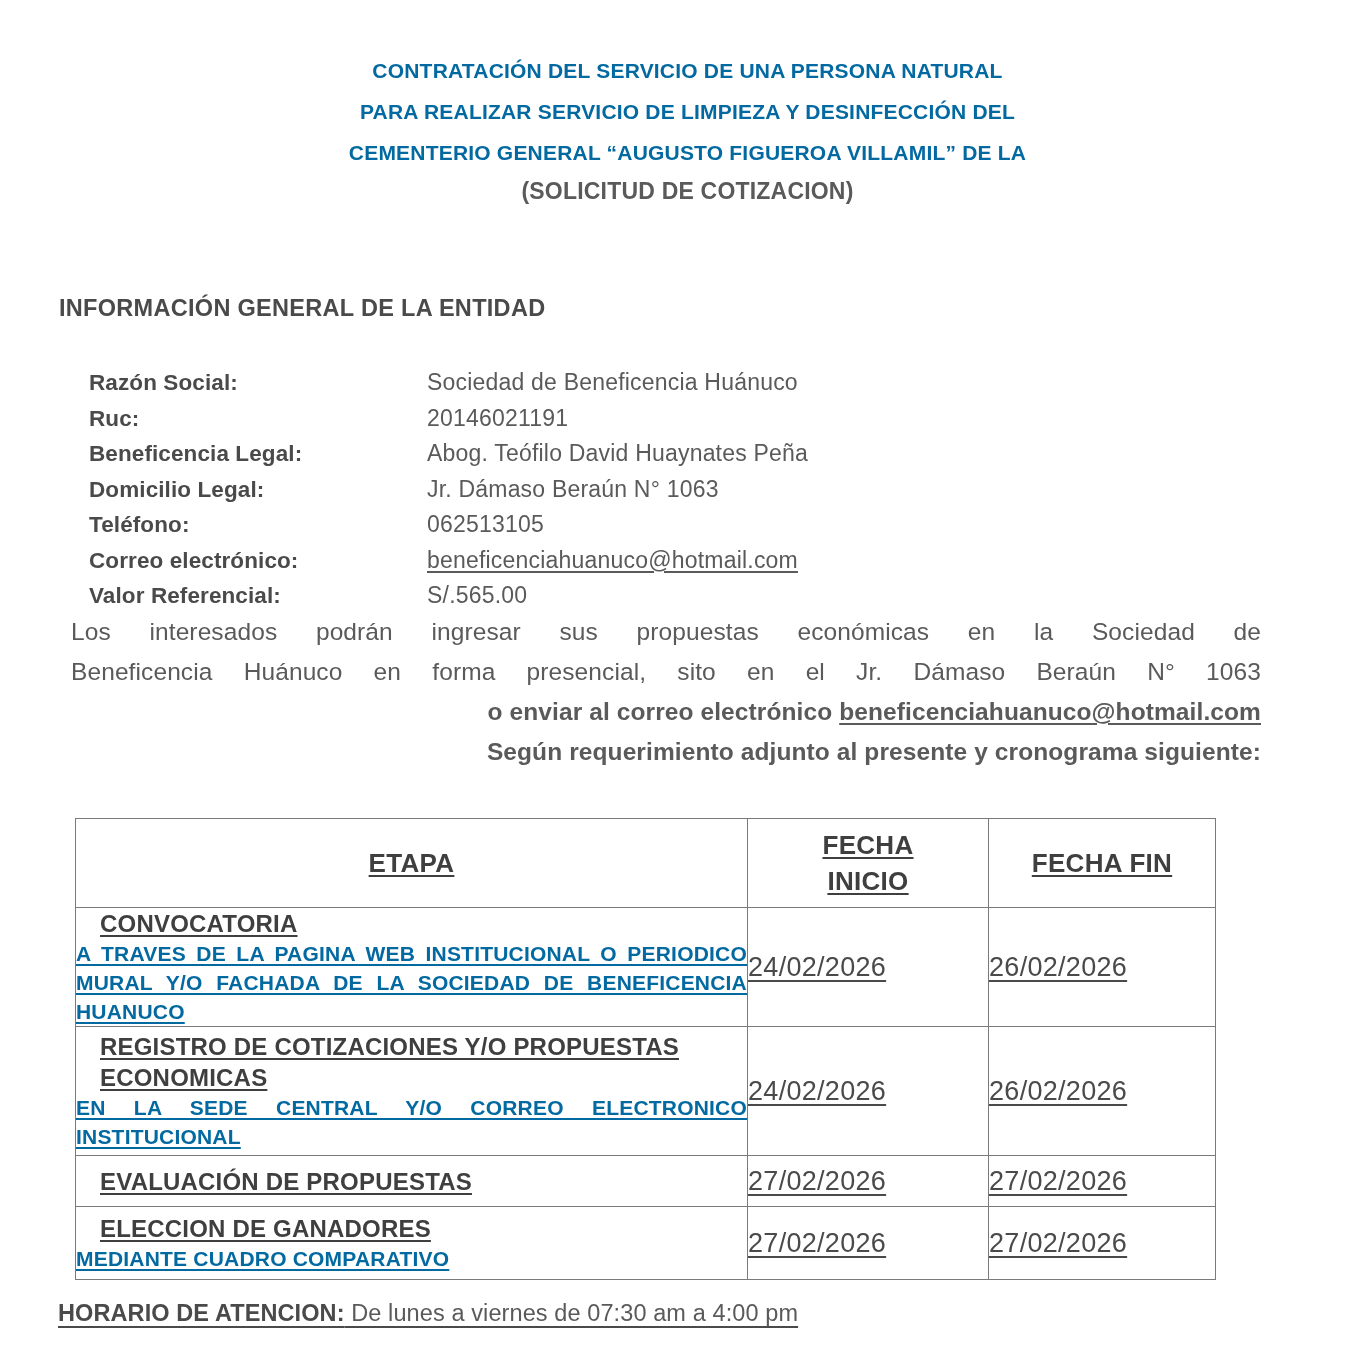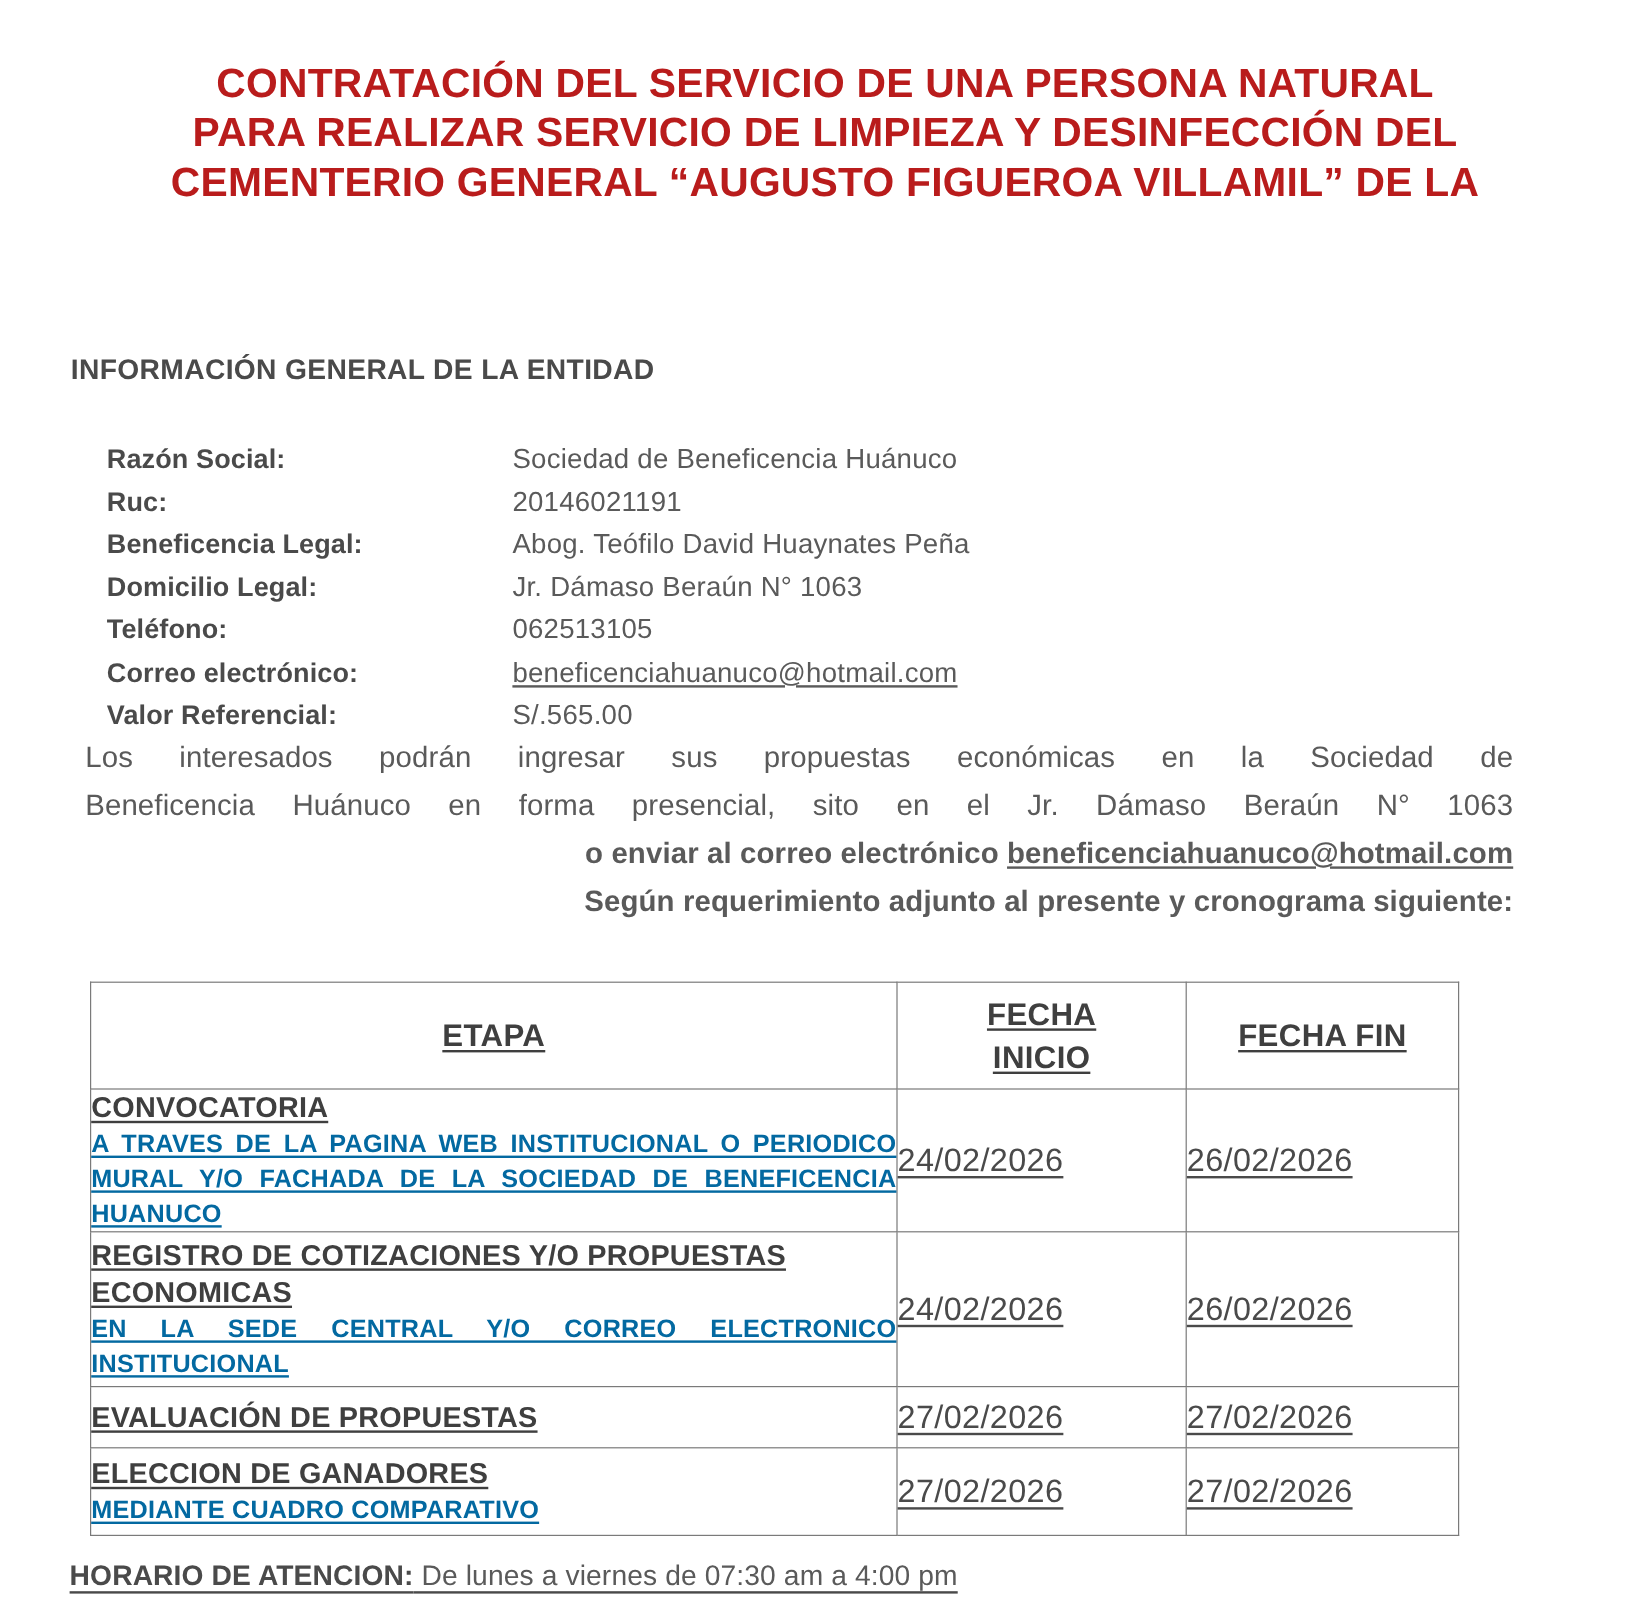--- a/index.html
+++ b/index.html
@@ -24,25 +24,25 @@
 
   
   .title-block {
     position: absolute;
     top: 50px;
     left: 70px;
     width: 1235px;
     text-align: center;
   }
   .title-line {
-    font-size: 34px;
+    font-size: 21px;
     font-weight: bold;
     letter-spacing: 0.2px;
     line-height: 41px;
-    color: #b91c1c;
+    color: #0369a1;
     white-space: nowrap;
   }
   .subtitle-line {
     font-size: 23px;
     font-weight: bold;
     letter-spacing: 0.2px;
     margin-top: 5px;
     color: #5a5a5a;
   }
 
@@ -158,20 +158,21 @@
   .etapa-title {
     font-size: 24px;
     font-weight: bold;
     color: #3f3f3f;
     letter-spacing: 0.2px;
     line-height: 31px;
     text-decoration: underline;
     text-underline-offset: 3px;
     text-decoration-thickness: 2px;
     display: block;
+    margin-left: 24px;
   }
   .etapa-sub {
     font-size: 21px;
     font-weight: bold;
     color: #0369a1;
     letter-spacing: 0.2px;
     line-height: 29px;
     text-decoration: underline;
     text-underline-offset: 3px;
     display: block;
@@ -221,20 +222,21 @@
 </style>
 </head>
 <body>
 
 <div class="page">
 
   <div class="title-block">
     <div class="title-line">CONTRATACIÓN DEL SERVICIO DE UNA PERSONA NATURAL</div>
     <div class="title-line">PARA REALIZAR SERVICIO DE LIMPIEZA Y DESINFECCIÓN DEL</div>
     <div class="title-line">CEMENTERIO GENERAL “AUGUSTO FIGUEROA VILLAMIL” DE LA</div>
+    <div class="subtitle-line">(SOLICITUD DE COTIZACION)</div>
   </div>
 
   <div class="section-heading">INFORMACIÓN GENERAL DE LA ENTIDAD</div>
 
   <div class="info-list">
 
     <div class="info-row">
       <span class="info-label">Razón Social:</span>
       <span class="info-value">Sociedad de Beneficencia Huánuco</span>
     </div>

